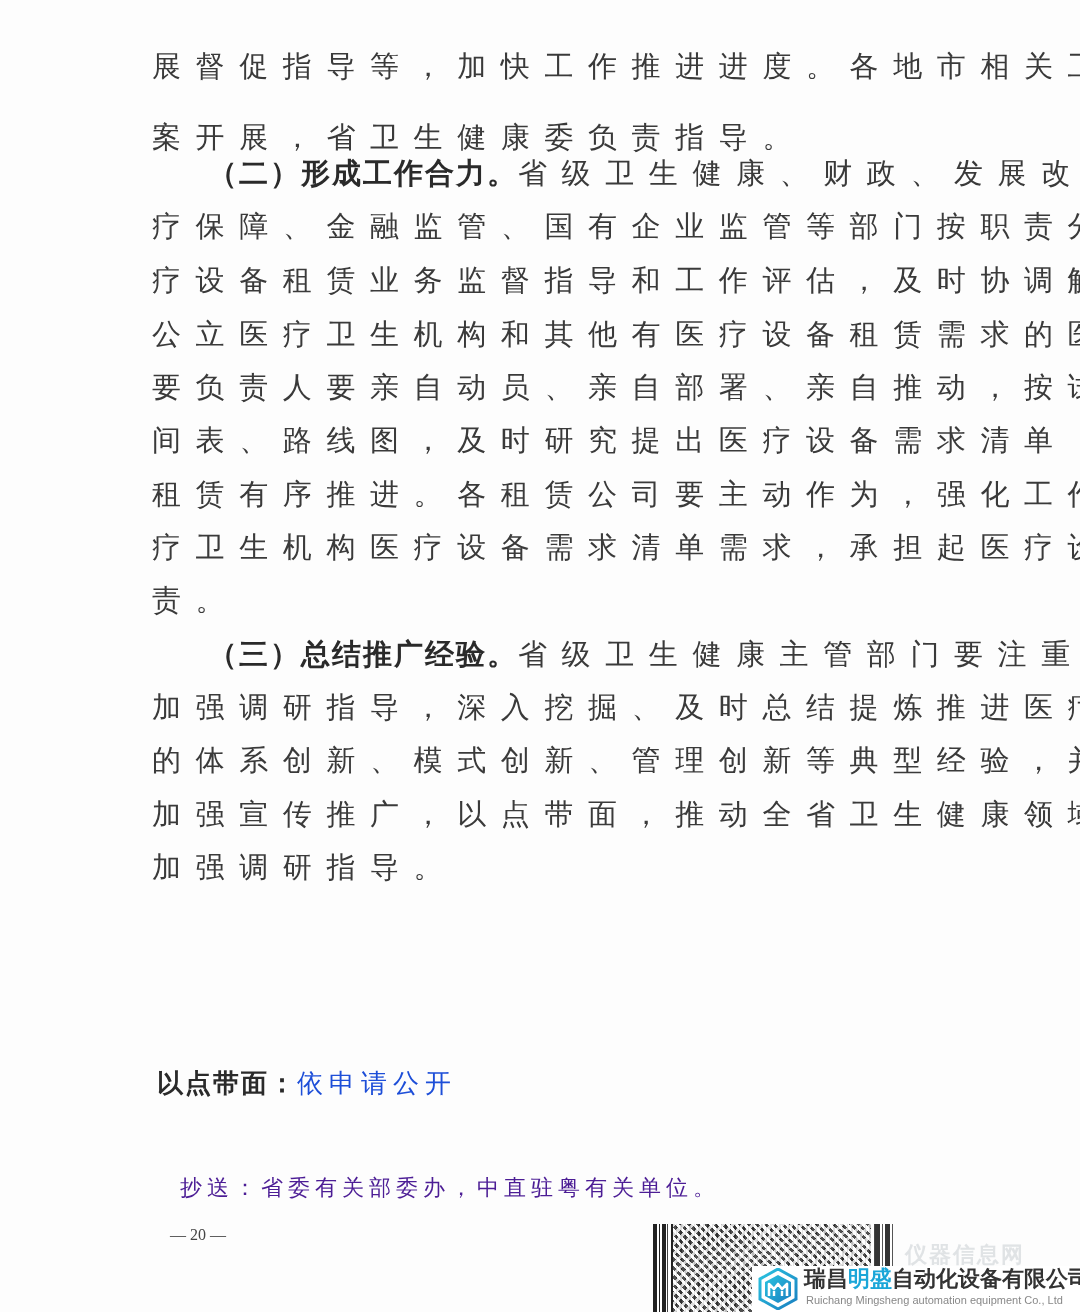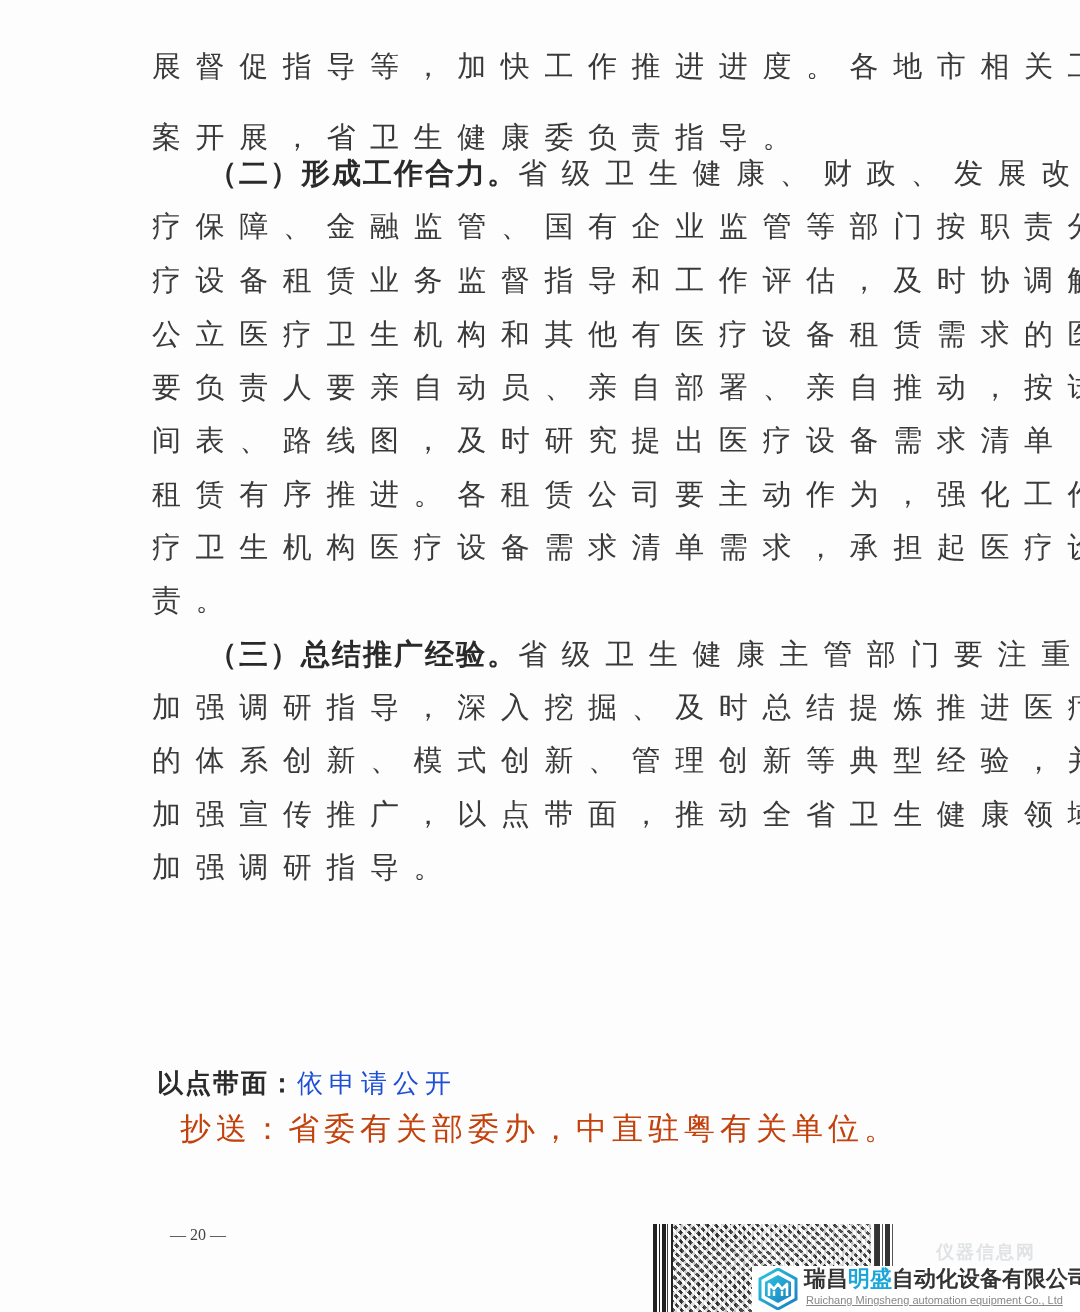--- a/index.html
+++ b/index.html
@@ -16,22 +16,22 @@
       color: #3a3a3a;
     }
     .line.indent { left: 208px; width: 744px; }
     .bold { font-family: "DejaVu Sans", "Liberation Sans", sans-serif; font-weight: bold; color: #2a2a2a; letter-spacing: 2px; margin-top: 11px; }
     .disclosure {
       position: absolute; left: 157px; top: 1066px;
       font-size: 26px; line-height: 34px; white-space: nowrap;
     }
     .disclosure .val { letter-spacing: 6px; color: #1d4ed8; }
     .cc {
-      position: absolute; left: 180px; top: 1112px;
-      font-size: 31px; line-height: 32px; letter-spacing: 5px; color: #c2410c; white-space: nowrap;
+      position: absolute; left: 180px; top: 1172px;
+      font-size: 22px; line-height: 32px; letter-spacing: 5px; color: #4c1d95; white-space: nowrap;
     }
     .page-num {
       position: absolute; left: 170px; top: 1226px;
       font-family: "Liberation Serif", serif; font-size: 16px; color: #444; white-space: nowrap;
     }
     .barcode {
       position: absolute; left: 653px; top: 1224px; width: 240px; height: 88px;
       background:
         repeating-linear-gradient(90deg, #222 0 2px, transparent 2px 5px, #444 5px 6px, transparent 6px 9px),
         repeating-linear-gradient(0deg, rgba(255,255,255,0.7) 0 2px, transparent 2px 5px, rgba(255,255,255,0.5) 5px 7px, transparent 7px 9px);
@@ -47,40 +47,40 @@
     }
     .barcode .noise {
       position: absolute; left: 20px; right: 22px; top: 0; bottom: 0;
       background:
         repeating-linear-gradient(45deg, #333 0 3px, #fff 3px 6px),
         repeating-linear-gradient(-45deg, transparent 0 4px, rgba(255,255,255,0.8) 4px 7px);
       background-blend-mode: lighten;
       opacity: 0.85;
     }
     .watermark {
-      position: absolute; left: 936px; top: 1240px;
-      font-family: "DejaVu Sans", sans-serif; font-size: 18px; font-weight: bold;
+      position: absolute; left: 905px; top: 1240px;
+      font-family: "DejaVu Sans", sans-serif; font-size: 22px; font-weight: bold;
       color: rgba(200,205,210,0.55); letter-spacing: 2px; white-space: nowrap;
     }
     .company-banner {
       position: absolute; left: 752px; top: 1266px; width: 328px; height: 46px;
       background: #ffffff;
     }
     .company-logo {
       position: absolute; left: 758px; top: 1268px; width: 40px; height: 42px;
     }
     .company-name {
       position: absolute; left: 804px; top: 1266px;
       font-family: "DejaVu Sans", sans-serif; font-size: 22px; font-weight: bold; color: #333;
       white-space: nowrap; line-height: 26px;
     }
     .company-name .hl { color: #1aa6d8; }
     .company-en {
       position: absolute; left: 806px; top: 1294px;
-      font-family: "Liberation Sans", sans-serif; font-size: 11px; color: #888; white-space: nowrap; text-decoration: underline;
+      font-family: "Liberation Sans", sans-serif; font-size: 11px; color: #888; white-space: nowrap;
     }
   </style>
 </head>
 <body>
 
 <div>
   <div class="line" style="top:48px">展督促指导等，加快工作推进进度。各地市相关工作参照省级方</div>
   <div class="line" style="top:119px">案开展，省卫生健康委负责指导。</div>
 
   <div class="line indent" style="top:155px"><span class="bold">（二）形成工作合力。</span><span>省级卫生健康、财政、发展改革、医</span></div>

